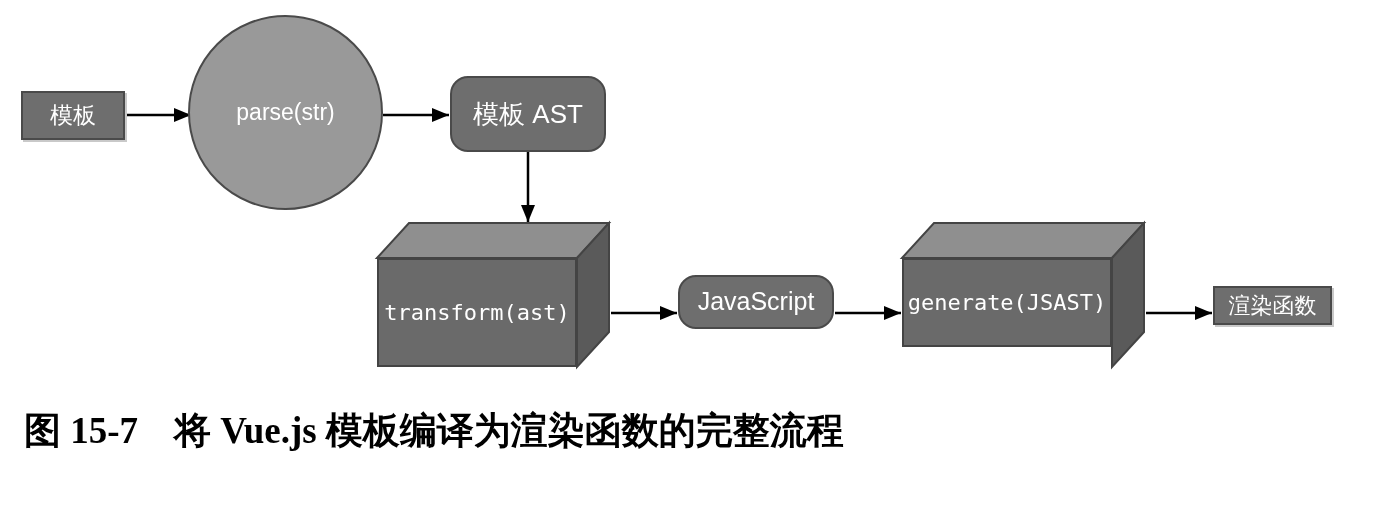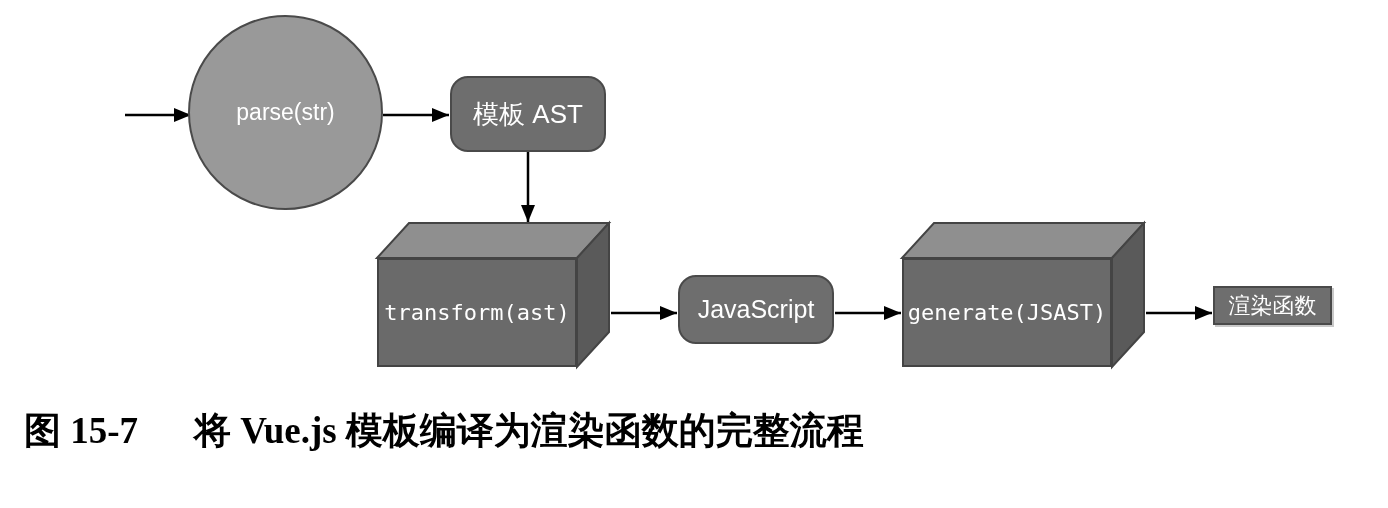--- a/index.html
+++ b/index.html
@@ -50,43 +50,43 @@
     font-family:Liberation Sans, sans-serif;
     font-size:23px;
   }
   .round-node{
     background:var(--node-fill);
     border:2px solid var(--node-border);
     border-radius:18px;
     font-size:26px;
   }
   .node-template-ast{left:450px;top:76px;width:156px;height:76px;}
-  .node-js-ast{left:678px;top:275px;width:156px;height:69px;line-height:1.25;font-size:25px;}
+  .node-js-ast{left:678px;top:275px;width:156px;height:54px;line-height:1.25;font-size:25px;}
   .cuboid-front{
     background:var(--cuboid-front);
     border:2px solid #444444;
     font-family:"DejaVu Sans Mono",monospace;
     font-size:22px;
   }
   .node-transform{left:377px;top:258px;width:200px;height:109px;}
-  .node-generate{left:902px;top:258px;width:210px;height:109px;}
+  .node-generate{left:902px;top:258px;width:210px;height:89px;}
   .poly-top{fill:var(--cuboid-top);stroke:#444444;stroke-width:2;}
   .poly-side{fill:var(--cuboid-side);stroke:#444444;stroke-width:2;}
   .arrow-line{stroke:var(--arrow);stroke-width:2.5;}
   .arrowhead{fill:var(--arrow);}
   .caption{
     position:absolute;left:24px;top:406px;
     z-index:2;
     font-family:"Liberation Serif",serif;
     font-weight:bold;
     font-size:37px;
     color:var(--caption-text);
     white-space:nowrap;
   }
-  .caption .cap-label{margin-right:56px;}
+  .caption .cap-label{margin-right:36px;}
 </style>
 </head>
 <body>
 
 <div class="stage">
 
   <svg class="overlay" viewBox="0 0 1388 508" xmlns="http://www.w3.org/2000/svg">
     <defs>
       <marker id="ah" markerUnits="userSpaceOnUse" markerWidth="18" markerHeight="14" refX="17" refY="7" orient="auto">
         <path class="arrowhead" d="M0,0 L17,7 L0,14 Z" fill="#000000"></path>
@@ -100,20 +100,23 @@
     <polygon class="poly-side" points="1112,258 1144,223 1144,332 1112,367"></polygon>
 
     <line class="arrow-line" x1="125" y1="115" x2="191" y2="115" marker-end="url(#ah)"></line>
     <line class="arrow-line" x1="383" y1="115" x2="449" y2="115" marker-end="url(#ah)"></line>
     <line class="arrow-line" x1="528" y1="152" x2="528" y2="222" marker-end="url(#ah)"></line>
     <line class="arrow-line" x1="611" y1="313" x2="677" y2="313" marker-end="url(#ah)"></line>
     <line class="arrow-line" x1="835" y1="313" x2="901" y2="313" marker-end="url(#ah)"></line>
     <line class="arrow-line" x1="1146" y1="313" x2="1212" y2="313" marker-end="url(#ah)"></line>
   </svg>
 
+  <div class="node rect-node node-template">
+    <span>模板</span>
+  </div>
 
   <div class="node circle-node">
     <span>parse(str)</span>
   </div>
 
   <div class="node round-node node-template-ast">
     <span>模板 AST</span>
   </div>
 
   <div class="node cuboid-front node-transform">

